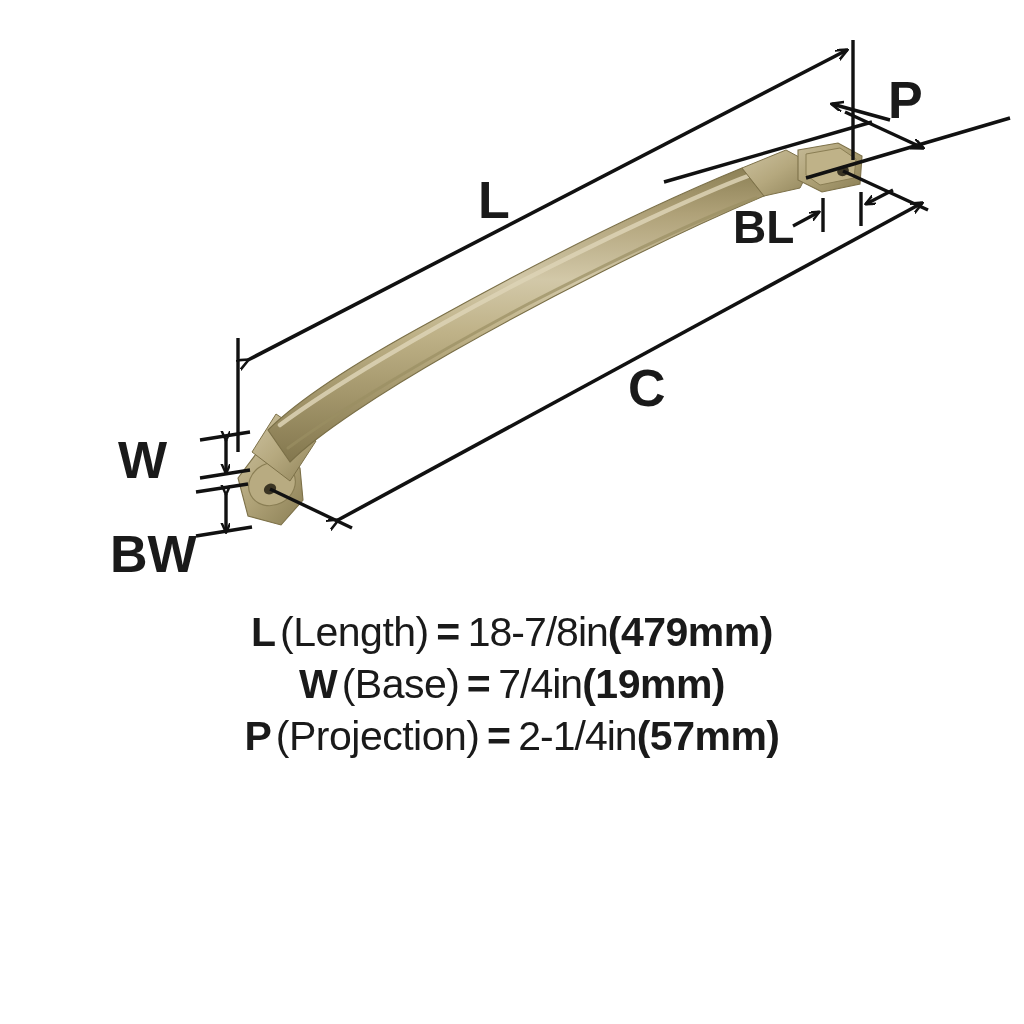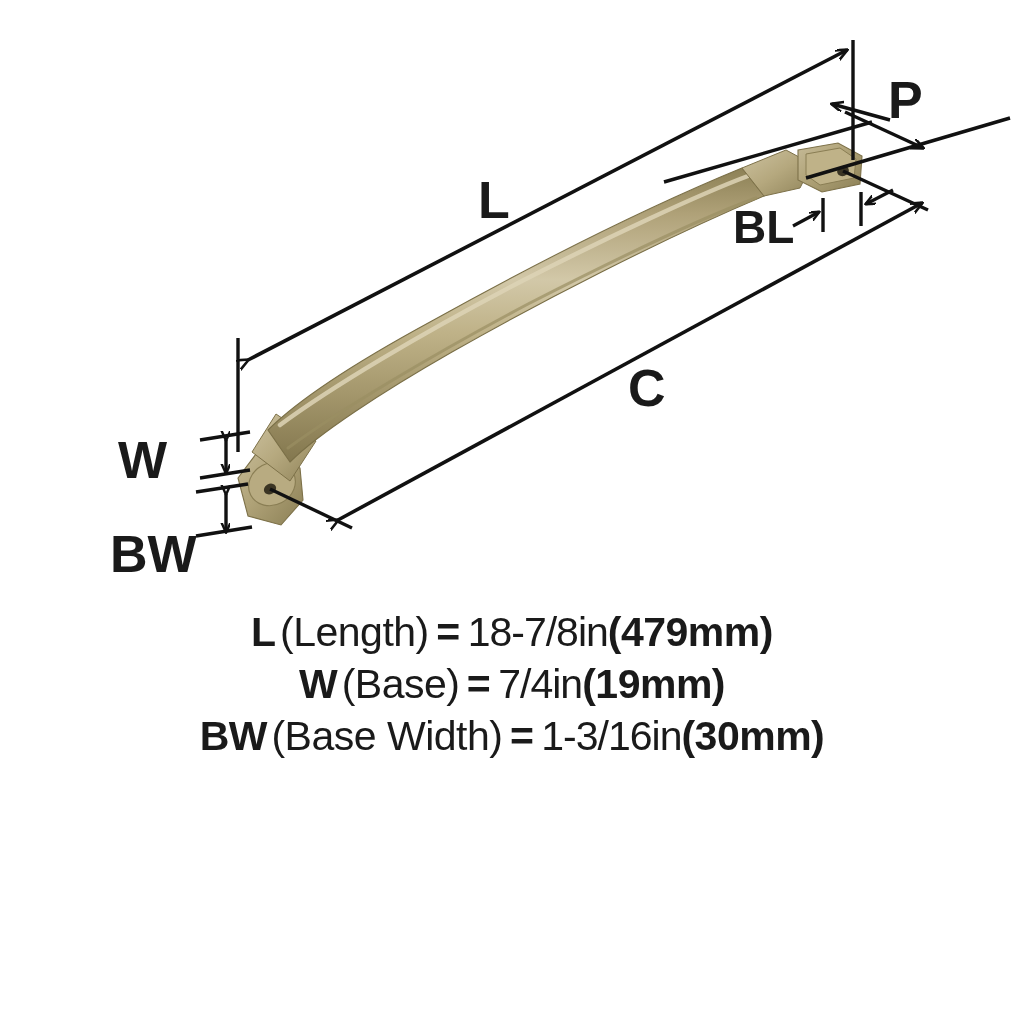--- a/index.html
+++ b/index.html
@@ -237,24 +237,24 @@
       <span class="lg-imp">18-7/8in</span><span class="lg-met">(479mm)</span>
     </div>
 
     <div class="legend-row">
       <span class="lg-code">W</span>
       <span class="lg-name">(Base)</span>
       <span class="lg-eq">=</span>
       <span class="lg-imp">7/4in</span><span class="lg-met">(19mm)</span>
     </div>
 
-
-
-
     <div class="legend-row">
-      <span class="lg-code">BW</span>
-      <span class="lg-name">(Base Width)</span>
+      <span class="lg-code">P</span>
+      <span class="lg-name">(Projection)</span>
       <span class="lg-eq">=</span>
-      <span class="lg-imp">1-3/16in</span><span class="lg-met">(30mm)</span>
+      <span class="lg-imp">2-1/4in</span><span class="lg-met">(57mm)</span>
     </div>
+
+
+
 
   </div>
 </div>
 
 </body></html>

